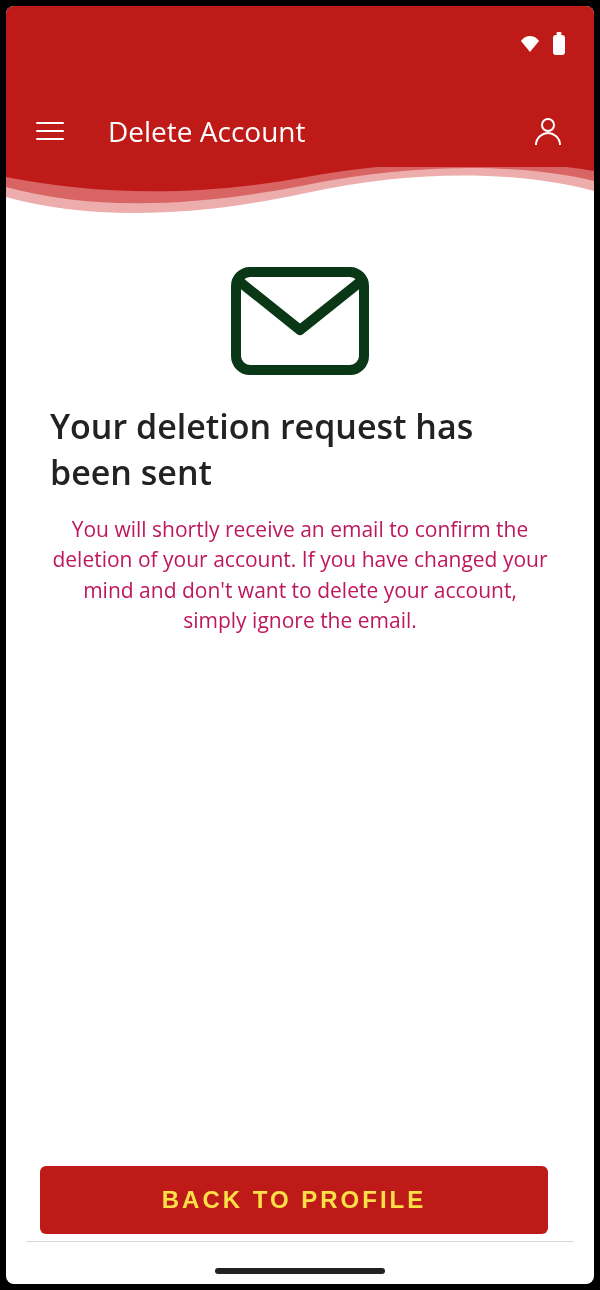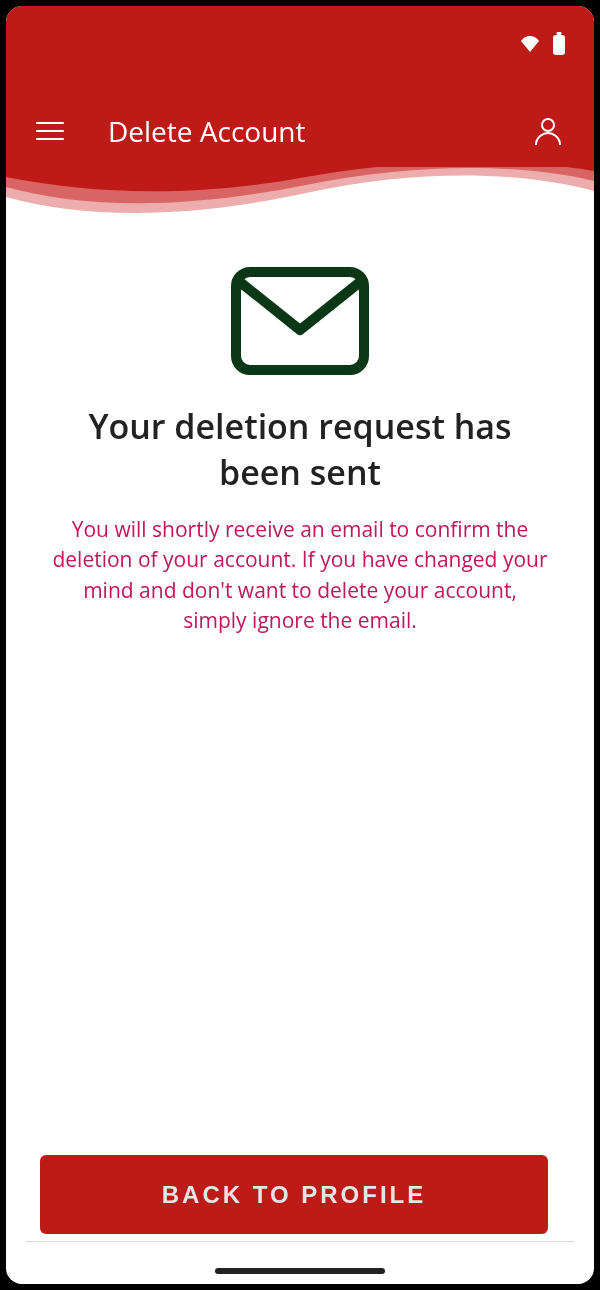--- a/index.html
+++ b/index.html
@@ -10,21 +10,21 @@
       font-family: "Segoe UI", "Open Sans", Roboto, Arial, sans-serif;
       overflow: hidden;
     }
     .device {
       position: absolute;
       left: 6px;
       top: 6px;
       width: 588px;
       height: 1278px;
       background: #fff;
-      border-radius: 16px;
+      border-radius: 8px;
       overflow: hidden;
     }
 
     
     .header-red {
       position: relative;
       width: 100%;
       height: 165px;
       background: #be1a18;
     }
@@ -91,21 +91,20 @@
       bottom: 0;
       padding: 0 40px;
     }
     .mail-wrap {
       margin-top: 50px;
       display: flex;
       justify-content: center;
     }
     .heading {
       margin-top: 28px;
-      text-align: center;
       font-size: 34px;
       font-weight: 600;
       color: #222;
       line-height: 1.35;
       padding: 0 4px;
     }
     .body-text {
       margin-top: 18px;
       text-align: center;
       font-size: 21px;
@@ -113,23 +112,23 @@
       color: #be185d;
       padding: 0 4px;
     }
 
     
     .back-btn {
       position: absolute;
       left: 34px;
       right: 46px;
       bottom: 50px;
-      height: 79px;
+      height: 68px;
       background: #be1a18;
-      color: #e5e5e5;
+      color: #fde047;
       border: none;
       border-radius: 6px;
       font-size: 24px;
       font-weight: 700;
       letter-spacing: 3px;
       cursor: pointer;
     }
 
     .hr {
       position: absolute;

